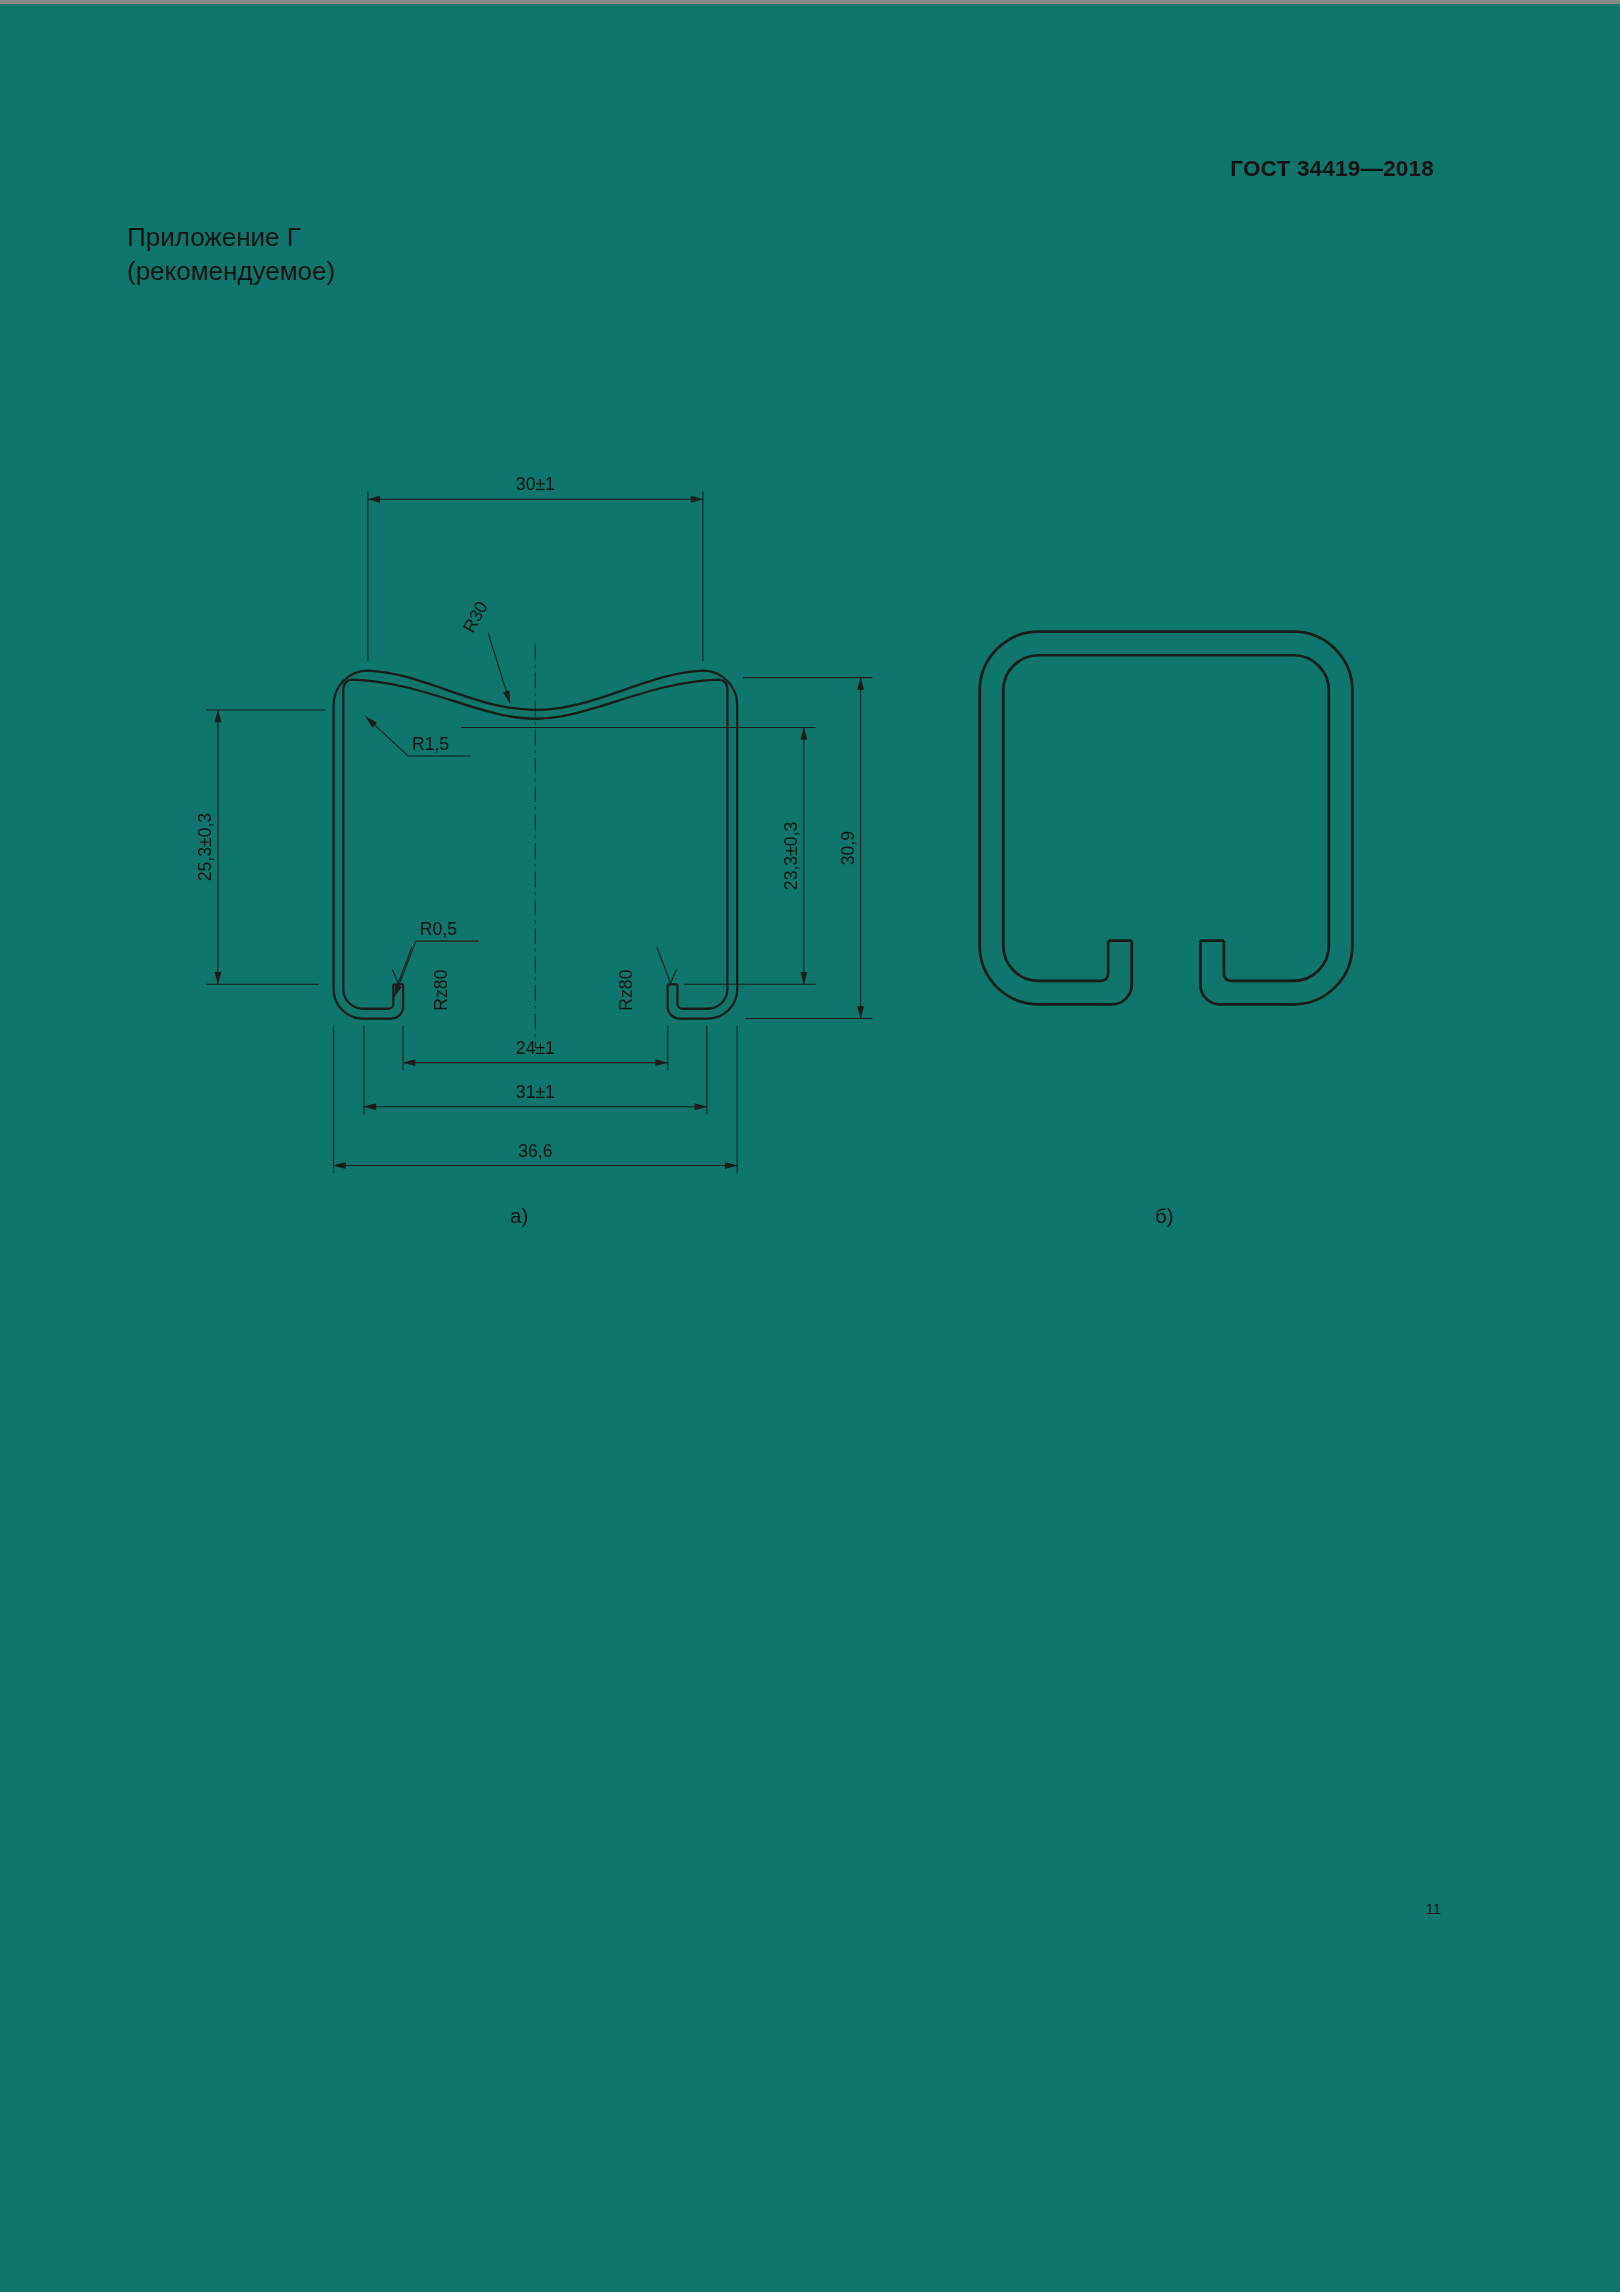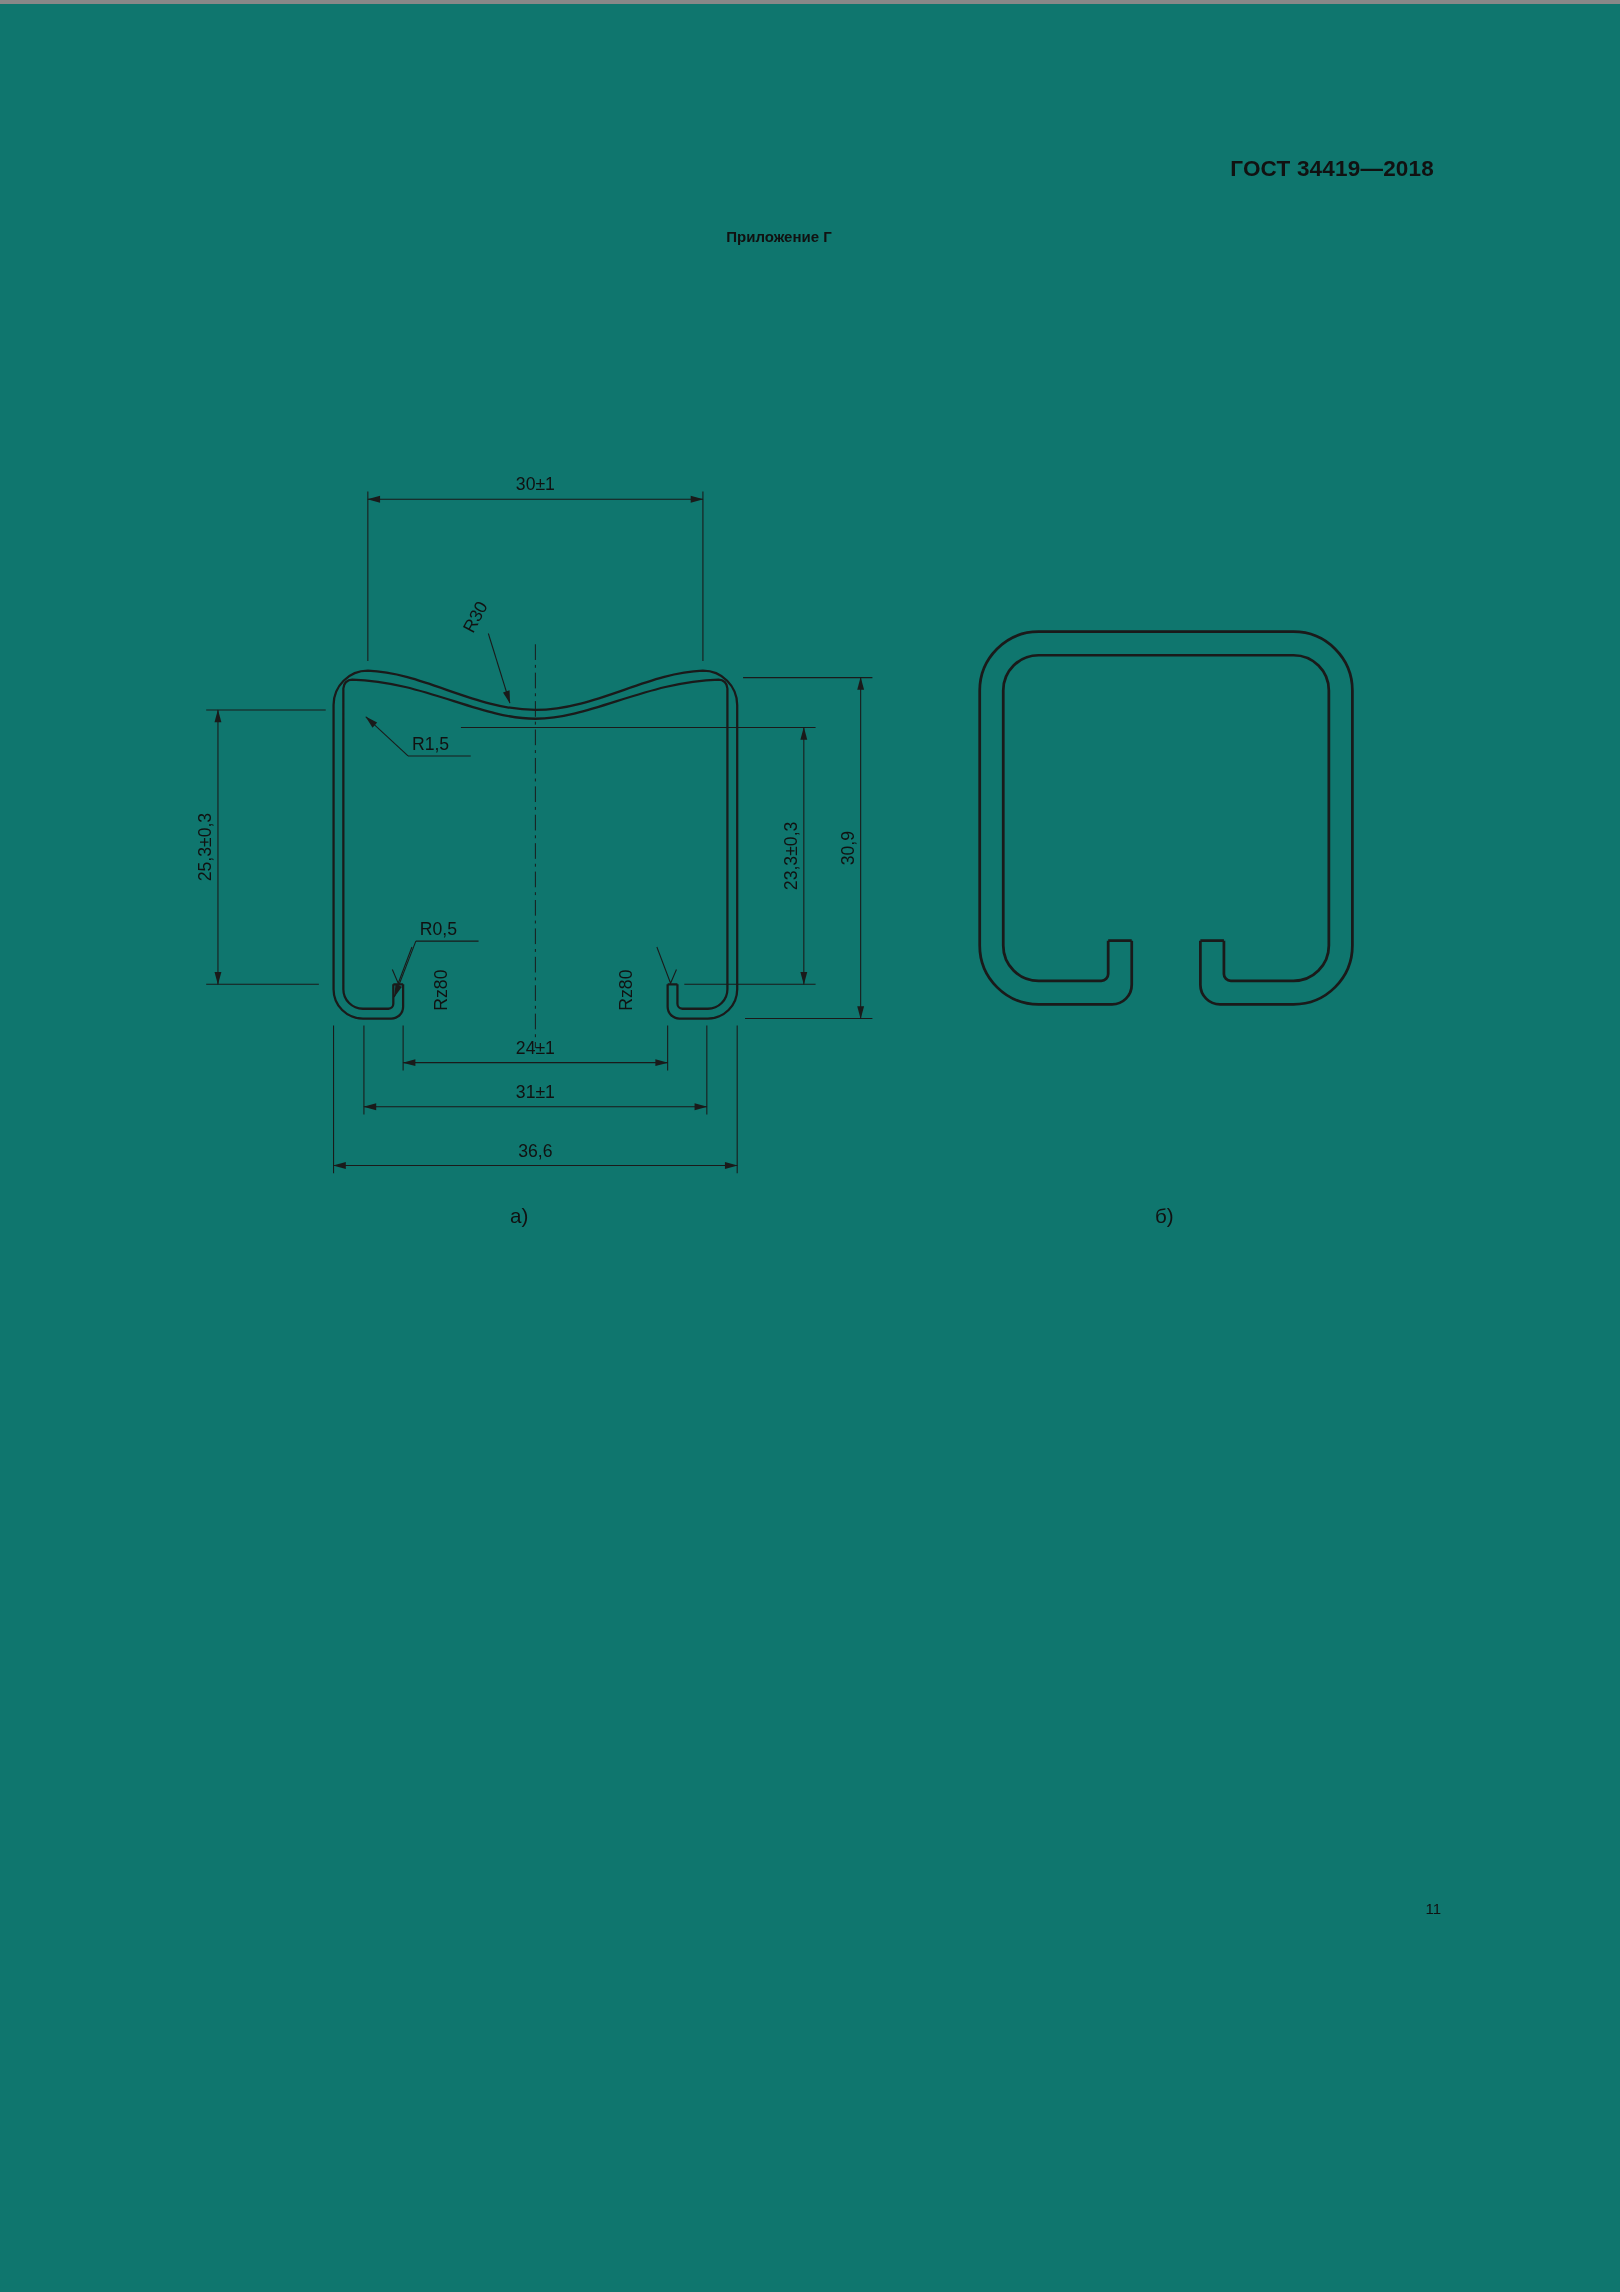--- a/index.html
+++ b/index.html
@@ -11,21 +11,21 @@
     color:#111;
     margin:4px auto;
     overflow:hidden;
   }
   .doc-header {
     position:absolute; top:152px; right:186px;
     font-size:22.5px; font-weight:bold; letter-spacing:0.2px;
   }
   .appendix {
     position:absolute; top:216px; left:127px; width:1304px;
-    text-align:center; font-size:15px; font-weight:bold; line-height:34px;
+    text-align:left; font-size:26px; font-weight:normal; line-height:34px;
   }
   .section-title {
     position:absolute; top:396px; left:127px; width:1304px;
     text-align:center; font-size:21.6px; font-weight:bold;
   }
   .view-label { position:absolute; font-size:20.6px; }
   .view-label.a { left:510px; top:1200px; }
   .view-label.b { left:1155px; top:1200px; }
   .figure-caption {
     position:absolute; top:1282px; left:127px; width:1304px;
@@ -50,20 +50,21 @@
 </style>
 </head>
 <body>
 
 <div class="page">
 
   <div class="doc-header">ГОСТ 34419—2018</div>
 
   <div class="appendix">
     <div>Приложение Г</div>
+    <div>(рекомендуемое)</div>
   </div>
 
 
   <svg class="view-a" width="725" height="725" viewBox="0 0 740 740">
     <defs>
       <marker id="arr" markerWidth="14" markerHeight="9" refX="13" refY="4.5" orient="auto-start-reverse" markerUnits="userSpaceOnUse">
         <path d="M0.5 1 L13.5 4.5 L0.5 8 Z" fill="#1a1a1a"></path>
       </marker>
     </defs>
 

